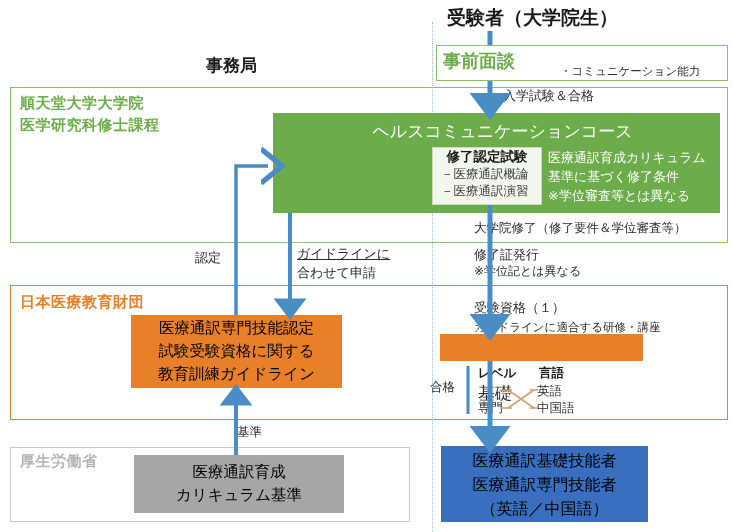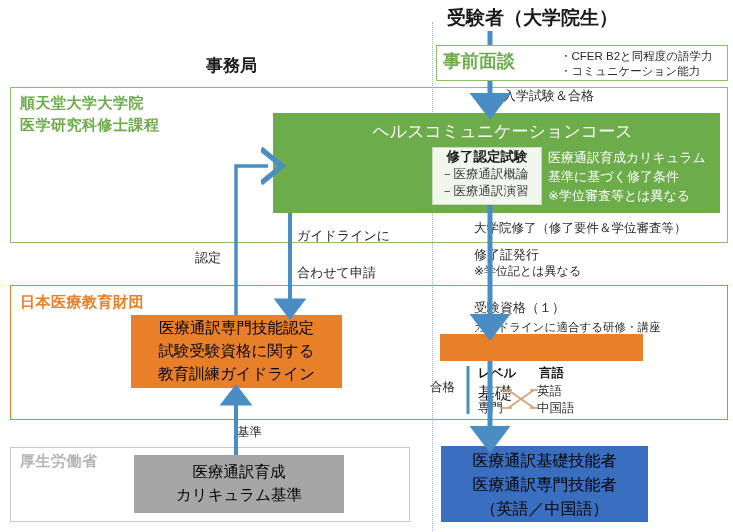--- a/index.html
+++ b/index.html
@@ -81,21 +81,20 @@
 <div id="diagram">
 
   <div class="abs divider" style="left:432px;top:22px;height:510px;"></div>
 
   <div class="abs t hdr-black" style="left:447px;top:6px;font-size:19px;">受験者（大学院生）</div>
 
   <div class="abs t hdr-black" style="left:206px;top:56px;font-size:17px;">事務局</div>
 
   <div class="abs box-outline-green" style="left:436px;top:45px;width:292px;height:36px;"></div>
   <div class="abs t" style="left:443px;top:51px;font-size:18px;font-weight:bold;color:#6CAC4A;">事前面談</div>
-  <div class="abs t ann-sm" style="left:560px;top:49px;">・CFER B2と同程度の語学力</div>
   <div class="abs t ann-sm" style="left:560px;top:64px;">・コミュニケーション能力</div>
 
   <div class="abs lane lane-green" style="left:10px;top:87px;width:718px;height:156px;"></div>
   <div class="abs t lane-title lane-title-green" style="left:20px;top:116px;">医学研究科修士課程</div>
   <div class="abs t lane-title lane-title-green" style="left:20px;top:94px;">順天堂大学大学院</div>
 
   <div class="abs t ann" style="left:503px;top:88px;">入学試験＆合格</div>
 
   <div class="abs box-green" style="left:273px;top:113px;width:447px;height:100px;"></div>
   <div class="abs t ctr" style="left:273px;top:118px;width:447px;height:28px;font-size:17px;color:#ffffff;padding-left:12px;">ヘルスコミュニケーションコース</div>
@@ -106,21 +105,21 @@
   <div class="abs t" style="left:441px;top:184px;font-size:12.5px;color:#3a3a3a;">－医療通訳演習</div>
 
   <div class="abs t" style="left:548px;top:150px;font-size:13px;color:#ffffff;">医療通訳育成カリキュラム</div>
   <div class="abs t" style="left:548px;top:169px;font-size:13px;color:#ffffff;">基準に基づく修了条件</div>
   <div class="abs t" style="left:548px;top:188px;font-size:13px;color:#ffffff;">※学位審査等とは異なる</div>
 
   <div class="abs t ann" style="left:474px;top:221px;font-size:12.5px;">大学院修了（修了要件＆学位審査等）</div>
 
   <div class="abs t ann" style="left:195px;top:250px;">認定</div>
 
-  <div class="abs t ann" style="left:297px;top:228px;">ガイドラインに</div>
+  <div class="abs t ann" style="left:297px;top:246px;text-decoration:underline;">ガイドラインに</div>
   <div class="abs t ann" style="left:297px;top:265px;">合わせて申請</div>
 
   <div class="abs t ann" style="left:474px;top:247px;">修了証発行</div>
   <div class="abs t ann" style="left:474px;top:264px;font-size:12px;">※学位記とは異なる</div>
 
   <div class="abs lane lane-orange" style="left:10px;top:285px;width:718px;height:135px;"></div>
   <div class="abs t lane-title lane-title-orange" style="left:20px;top:293px;">日本医療教育財団</div>
 
   <div class="abs t ann" style="left:474px;top:300px;">受験資格（１）</div>
   <div class="abs t ann-sm" style="left:474px;top:320px;">ガイドラインに適合する研修・講座</div>

